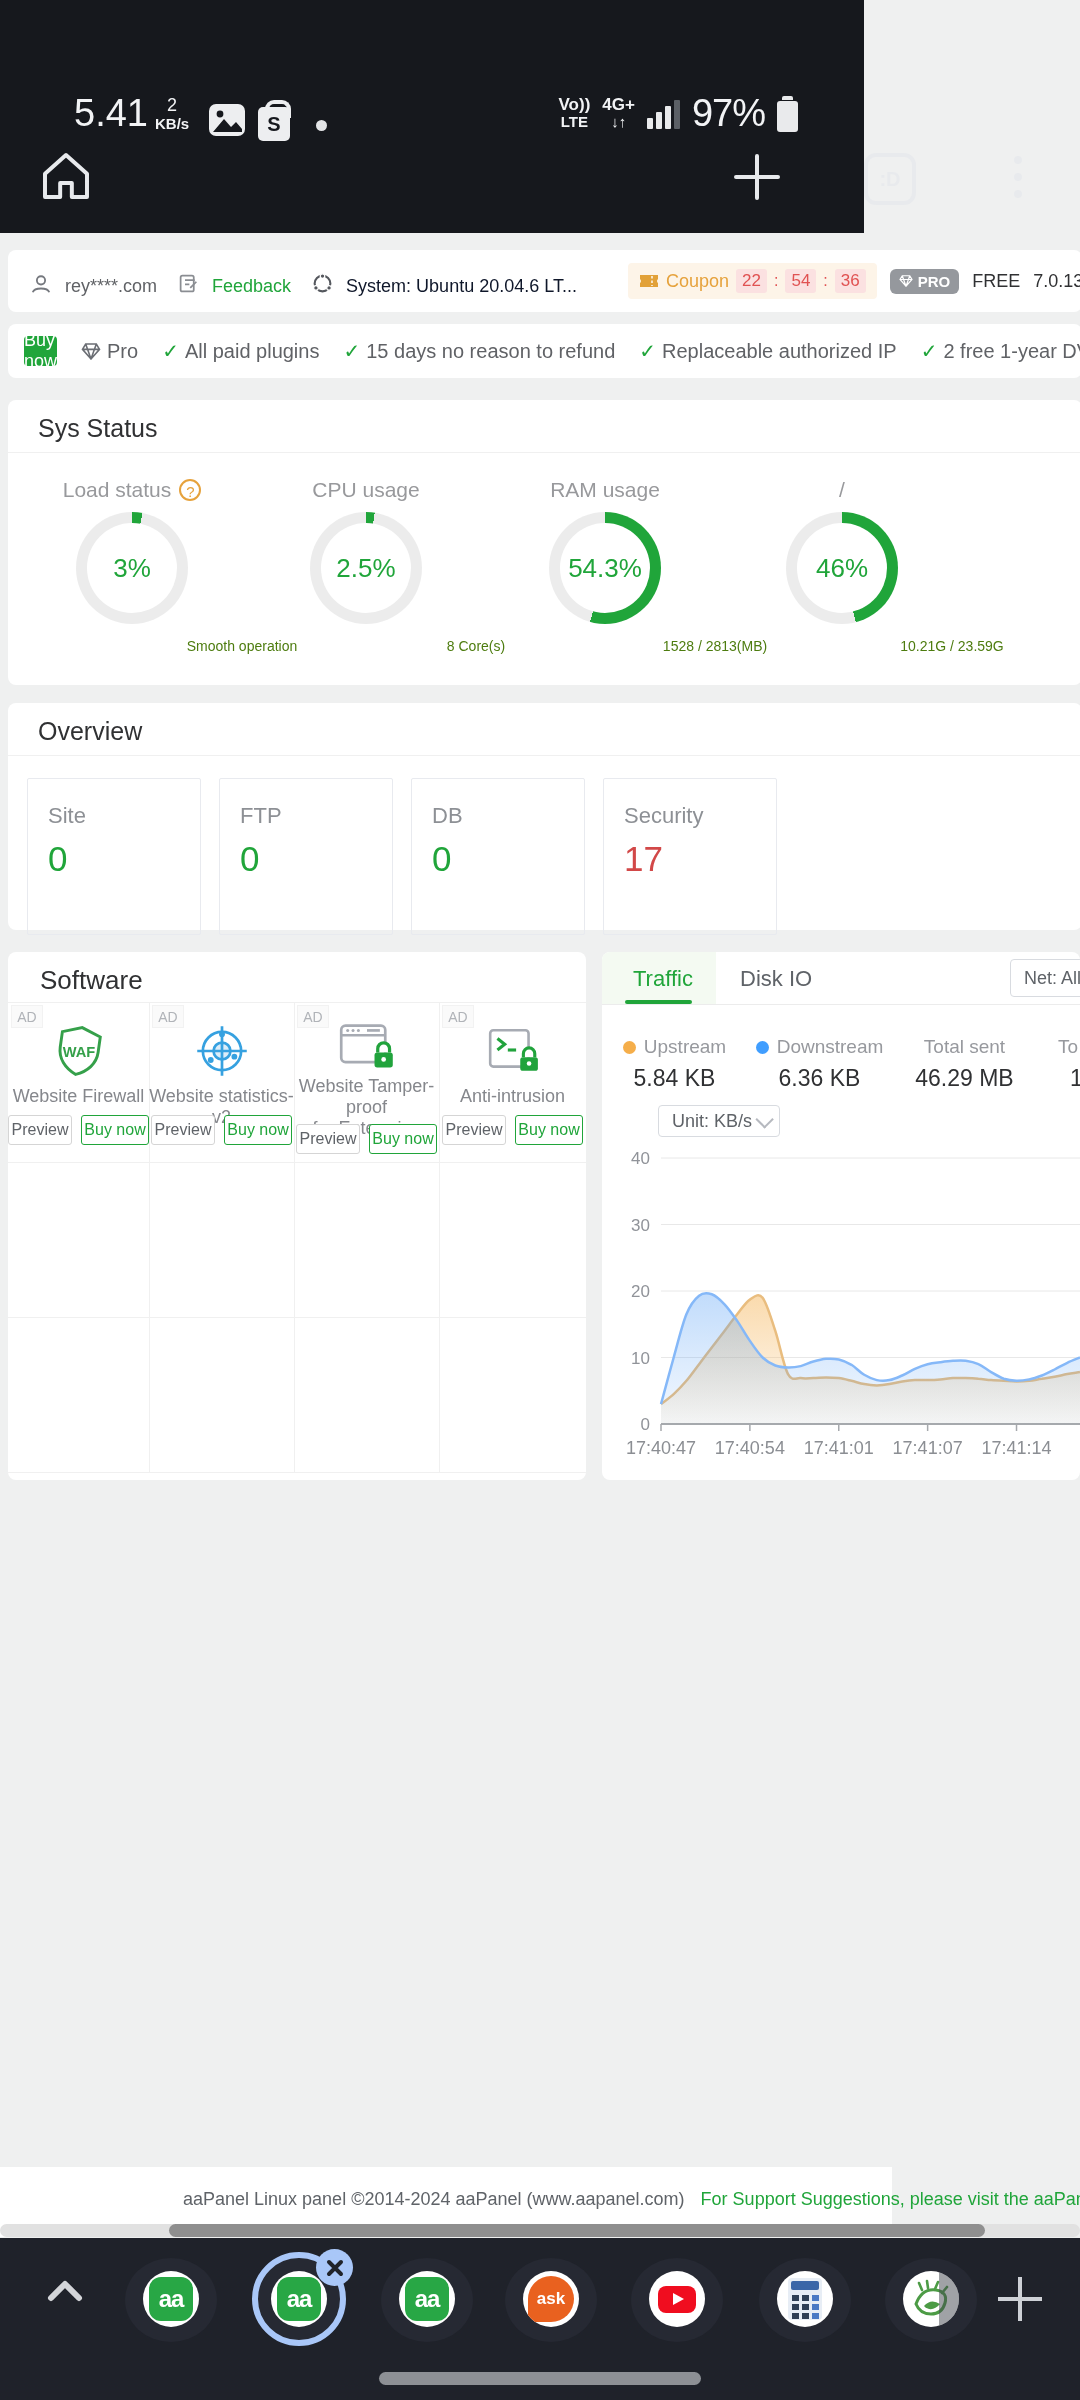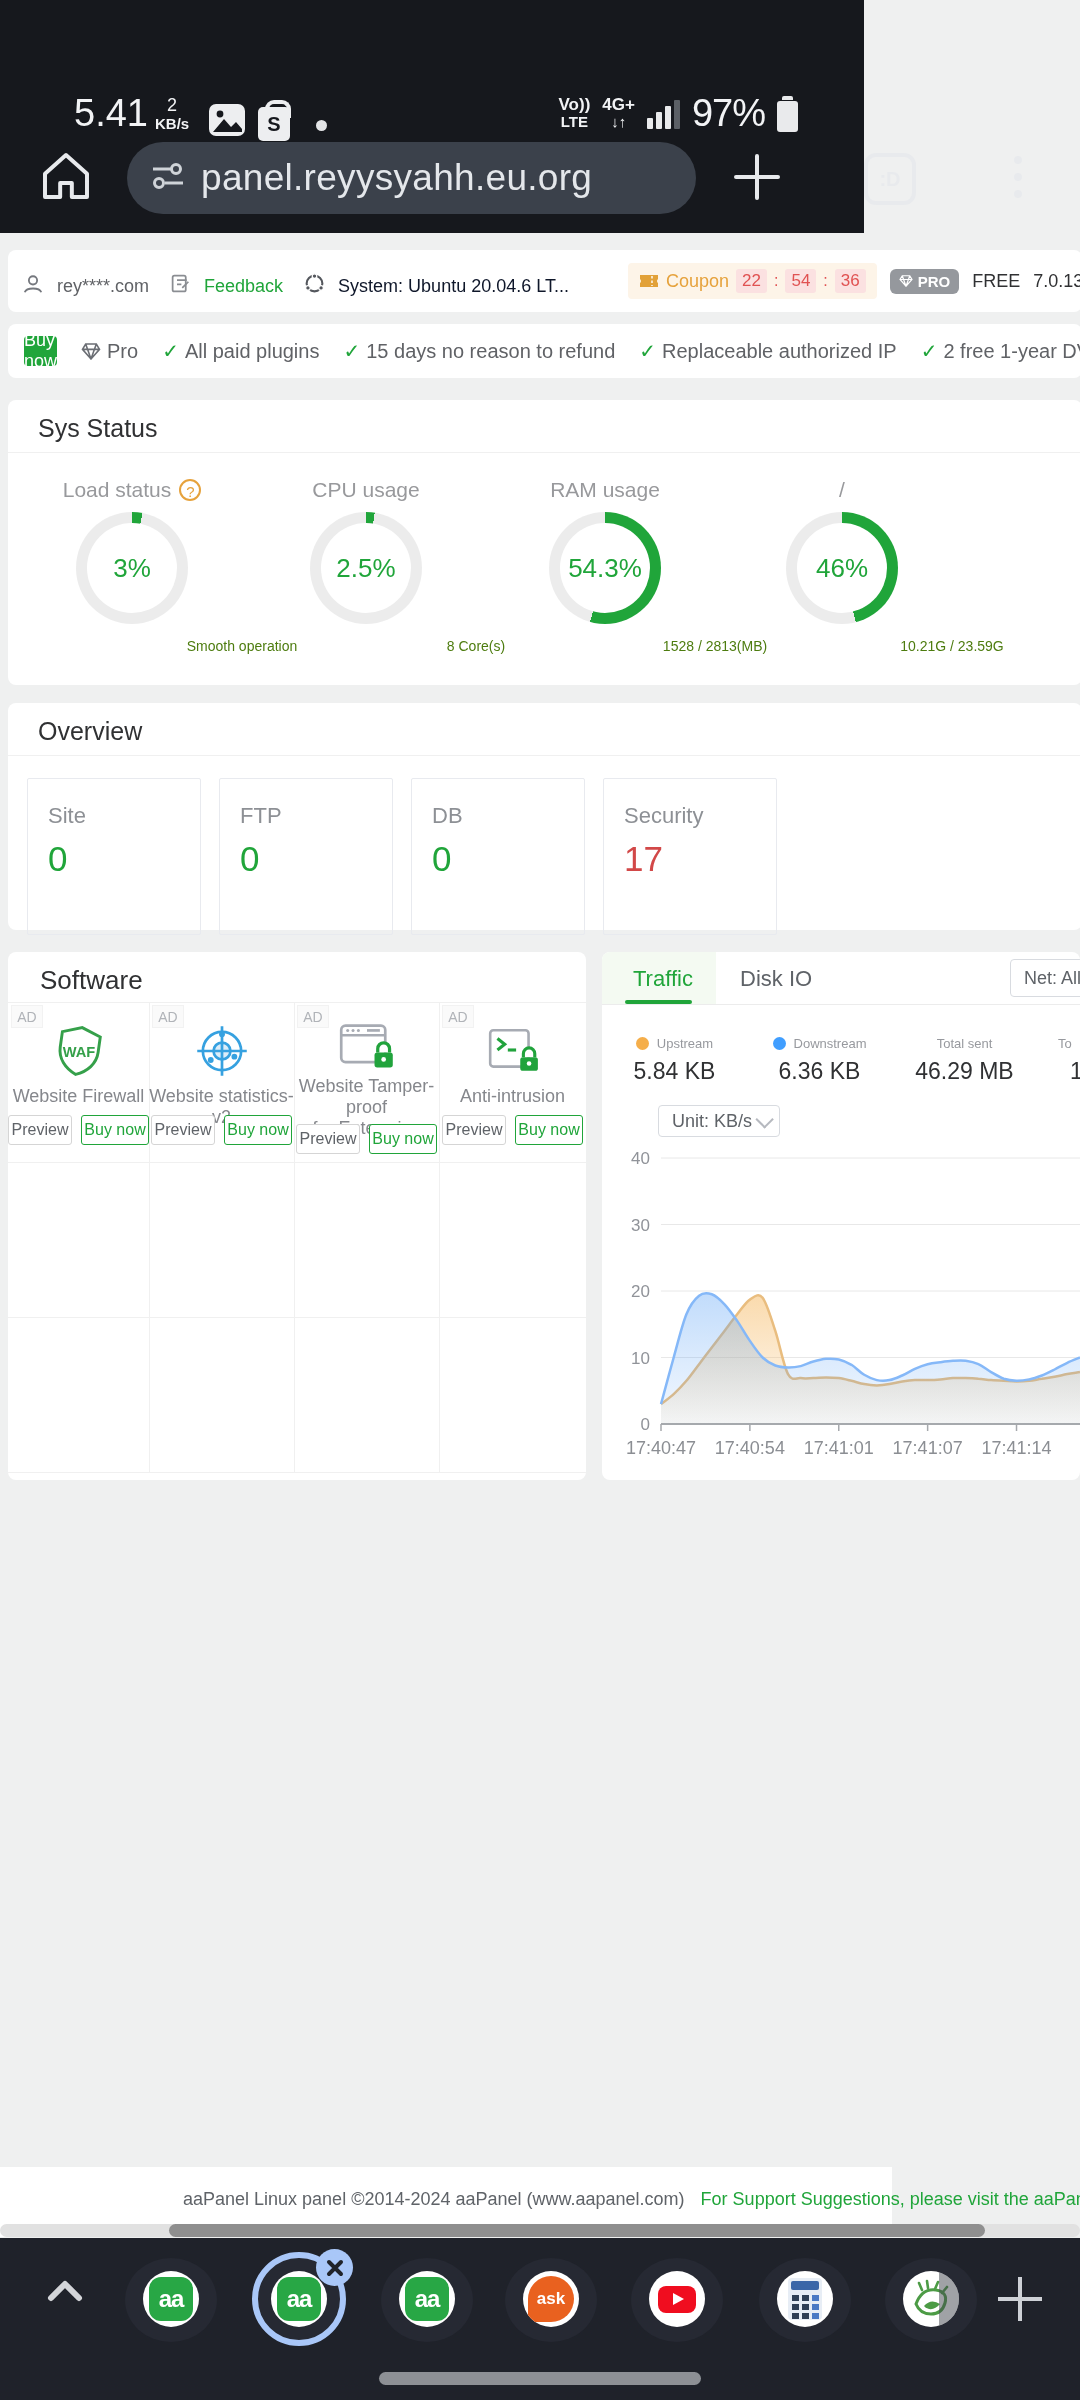--- a/index.html
+++ b/index.html
@@ -41,21 +41,21 @@
   .tabbox{left:864px;top:153px;width:44px;height:44px;border:4px solid #e8eaed;border-radius:12px;
           display:flex;align-items:center;justify-content:center;font-size:20px;font-weight:700;color:#e8eaed;}
   .kebab{left:1014px;top:156px;width:8px;}
   .kebab i{display:block;width:8px;height:8px;border-radius:50%;background:#e8eaed;margin-bottom:9px;}
   
   .card{background:#fff;border-radius:8px;}
   .cardtitle{font-size:25px;color:#303133;font-weight:500;}
   .divider{position:absolute;left:0;width:100%;height:1px;background:#f0f0f0;}
   
   .hdr{left:8px;top:250px;width:1074px;height:62px;}
-  .hdr-left{position:absolute;left:14px;top:0;height:72px;display:flex;align-items:center;gap:13px;font-size:18px;color:#606266;}
+  .hdr-left{position:absolute;left:22px;top:0;height:72px;display:flex;align-items:center;gap:13px;font-size:18px;color:#606266;}
   .hdr-right{position:absolute;left:620px;top:0;height:62px;display:flex;align-items:center;gap:13px;font-size:18px;color:#303133;}
   .green{color:#20a53a;}
   .coupon-pill{display:flex;align-items:center;gap:7px;background:#fdf4e8;border-radius:4px;height:36px;padding:0 11px;}
   .coupon-txt{color:#e6a23c;font-size:18px;}
   .chip{background:#fbe1e1;color:#e05252;font-size:17px;border-radius:3px;padding:2px 6px;}
   .chipsep{color:#e05252;font-size:16px;}
   .probadge{display:flex;align-items:center;gap:5px;background:#95989d;color:#fff;border-radius:6px;height:25px;padding:0 9px;font-size:15px;font-weight:700;}
   
   .promo{left:8px;top:324px;width:1074px;height:54px;display:flex;align-items:center;gap:24px;padding-left:16px;box-sizing:border-box;}
   .buynow-main{background:#20a53a;color:#fff;font-size:18px;border-radius:4px;width:74px;height:30px;
@@ -97,21 +97,21 @@
   
   .traf{left:602px;top:952px;width:478px;height:528px;overflow:hidden;}
   .tab-active-bg{position:absolute;left:0;top:0;width:114px;height:52px;background:#f4faf2;}
   .tab1{position:absolute;left:31px;top:14px;font-size:22px;color:#20a53a;}
   .tab2{position:absolute;left:138px;top:14px;font-size:22px;color:#5f6368;}
   .tabline{position:absolute;left:23px;top:48px;width:67px;height:4px;background:#20a53a;border-radius:2px;}
   .tabdiv{position:absolute;left:0;top:52px;width:478px;height:1px;background:#ececec;}
   .netbtn{position:absolute;left:408px;top:7px;width:120px;height:38px;border:1px solid #d8dbe0;border-radius:4px;
           font-size:18px;color:#5f6368;display:flex;align-items:center;padding-left:13px;box-sizing:border-box;background:#fff;}
   .statcol{position:absolute;top:84px;width:145px;text-align:center;}
-  .statlabel{font-size:13px;color:#97999e;display:flex;align-items:center;justify-content:center;gap:8px;}
+  .statlabel{font-size:19px;color:#97999e;display:flex;align-items:center;justify-content:center;gap:8px;}
   .statdot{width:13px;height:13px;border-radius:50%;}
   .statval{margin-top:7px;font-size:23px;color:#303133;}
   .unitbtn{position:absolute;left:56px;top:153px;width:122px;height:32px;border:1px solid #d8dbe0;border-radius:4px;
            font-size:18px;color:#5f6368;display:flex;align-items:center;justify-content:space-between;
            padding:0 10px 0 13px;box-sizing:border-box;background:#fff;}
   .chev{width:11px;height:11px;border-right:2px solid #b6b9bf;border-bottom:2px solid #b6b9bf;transform:rotate(45deg) translateY(-3px);}
   
   .footband{left:0;top:2167px;width:892px;height:70px;background:#fff;}
   .footrow{position:absolute;left:183px;top:22px;display:flex;gap:16px;font-size:18px;color:#5f6368;white-space:nowrap;}
   .hscroll-track{left:0;top:2224px;width:1080px;height:13px;background:#e1e1e1;border-radius:7px;}
@@ -180,33 +180,20 @@
     <span class="batt">
         <span class="cap"></span>
         <span class="body"></span>
       </span>
   </div>
 
   <div class="abs homeicon">
     <svg width="56" height="56" viewBox="0 0 48 48">
         <path d="M6 22 L24 6 L42 22 V42 H29 V30 H19 V42 H6 Z" fill="none" stroke="#e8eaed" stroke-width="3.4" stroke-linejoin="round"></path>
       </svg>
-  </div>
-  <div class="abs urlpill">
-    <span class="tuneicon">
-      <svg width="34" height="34" viewBox="0 0 34 34">
-          <g stroke="#cfd3d8" stroke-width="3" fill="none">
-        <line x1="2" y1="10" x2="20" y2="10"></line>
-            <circle cx="25" cy="10" r="4.5"></circle>
-        <line x1="14" y1="24" x2="32" y2="24"></line>
-            <circle cx="8" cy="24" r="4.5"></circle>
-          </g>
-        </svg>
-    </span>
-    <span class="urltext">panel.reyysyahh.eu.org</span>
   </div>
   <div class="abs plusicon"></div>
   <div class="abs tabbox">
     <span>:D</span>
   </div>
   <div class="abs kebab">
       <i></i>
       <i></i>
       <i></i>
     </div>

